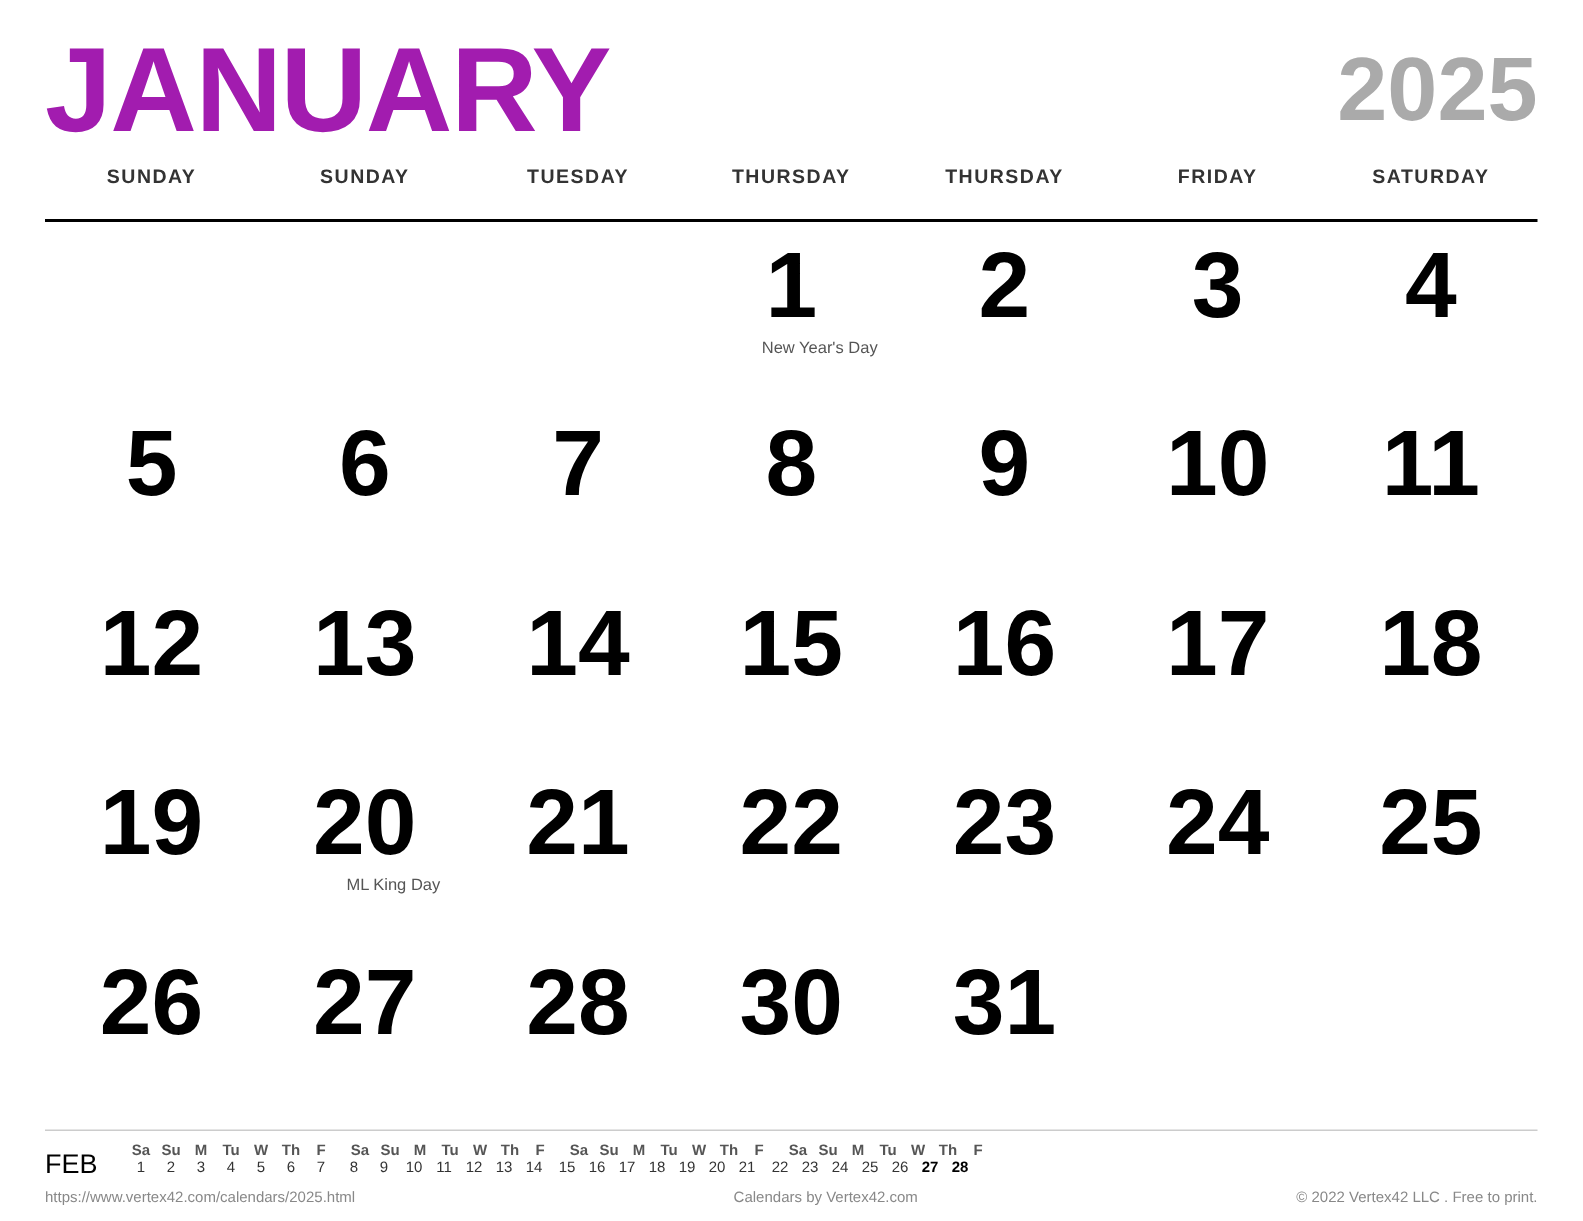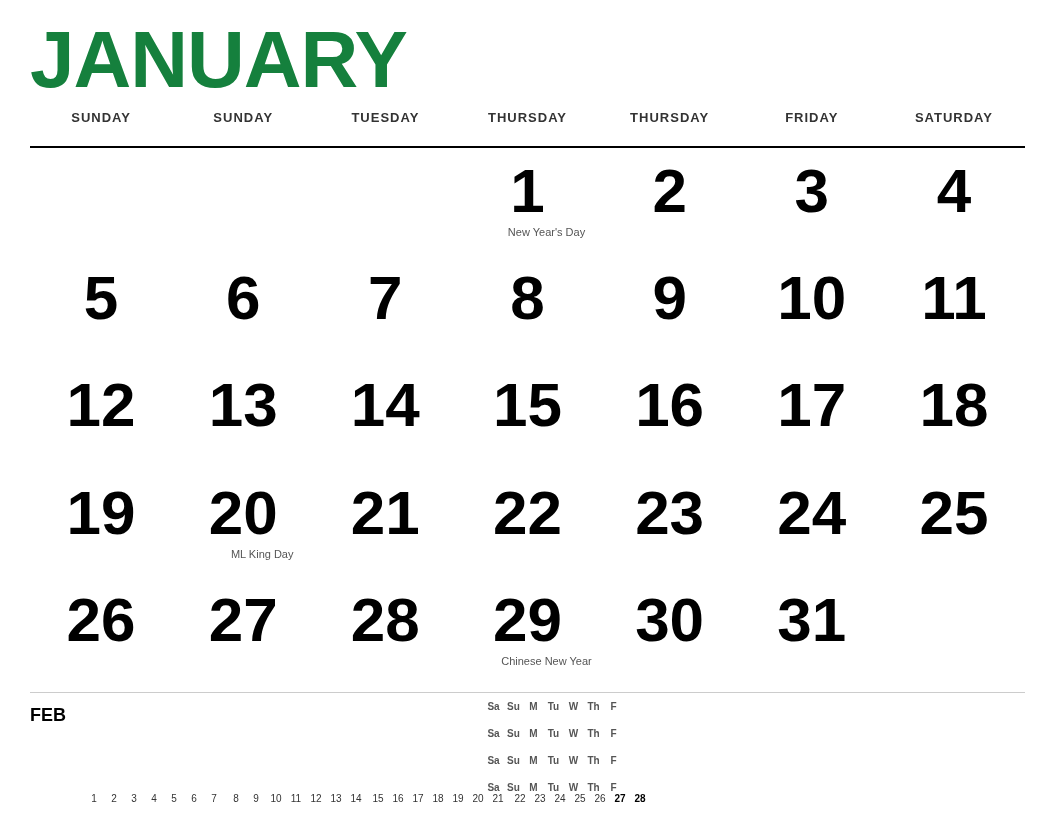--- a/index.html
+++ b/index.html
@@ -19,21 +19,21 @@
     }
     .header-row {
       display: flex;
       justify-content: space-between;
       align-items: flex-start;
       margin-bottom: 6px;
     }
     .month-title {
       font-size: 80px;
       font-weight: 900;
-      color: #15803d;
+      color: #a21caf;
       line-height: 1;
       letter-spacing: -1px;
       font-family: Arial Black, Arial, sans-serif;
     }
     .year-title {
       font-size: 60px;
       font-weight: 700;
       color: #aaa;
       line-height: 1;
       padding-top: 10px;
@@ -86,21 +86,21 @@
     .mini-cal-section {
       border-top: 1px solid #ccc;
       padding-top: 8px;
       margin-top: 4px;
       display: flex;
       align-items: flex-start;
       gap: 0;
     }
     .mini-month-label {
       font-size: 18px;
-      font-weight: 700;
+      font-weight: 400;
       color: #000;
       margin-right: 14px;
       padding-top: 4px;
       min-width: 40px;
       font-family: Arial Black, Arial, sans-serif;
     }
     .footer-row {
       display: flex;
       justify-content: space-between;
       align-items: center;
@@ -108,23 +108,21 @@
       font-size: 10px;
       color: #888;
     }
     .mini-table-wrapper {
       display: flex;
       flex-direction: column;
       flex: 1;
     }
     .mini-headers {
       display: flex;
-      align-items: center;
-      gap: 16px;
-      flex-direction: column;
+      gap: 4px;
     }
     .mini-numbers {
       display: flex;
       align-items: center;
       gap: 0;
     }
     .mini-col-group {
       display: flex;
       margin-right: 2px;
     }
@@ -146,20 +144,21 @@
       color: #000;
     }
   </style>
 </head>
 <body>
 
 <div class="calendar-container">
 
   <div class="header-row">
     <div class="month-title">JANUARY</div>
+    <div class="year-title">2025</div>
   </div>
 
   <div class="weekday-row">
 
   <div class="weekday-cell">SUNDAY</div>
       <div class="weekday-cell">SUNDAY</div>
       <div class="weekday-cell">TUESDAY</div>
       <div class="weekday-cell">THURSDAY</div>
       <div class="weekday-cell">THURSDAY</div>
       <div class="weekday-cell">FRIDAY</div>
@@ -251,24 +250,20 @@
       <div class="day-cell">
         <div class="day-number">26</div>
       </div>
       <div class="day-cell">
         <div class="day-number">27</div>
       </div>
       <div class="day-cell">
         <div class="day-number">28</div>
       </div>
       <div class="day-cell">
-        <div class="day-number">29</div>
-        <div class="holiday-label">Chinese New Year</div>
-      </div>
-      <div class="day-cell">
         <div class="day-number">30</div>
       </div>
       <div class="day-cell">
         <div class="day-number">31</div>
       </div>
       <div class="day-cell day-empty"></div>
     </div>
 
   <div class="mini-cal-section">
     <div class="mini-month-label">FEB</div>
@@ -347,13 +342,18 @@
             <div class="mini-cell-n">24</div>
             <div class="mini-cell-n">25</div>
             <div class="mini-cell-n">26</div>
             <div class="mini-cell-n bld">27</div>
             <div class="mini-cell-n bld">28</div>
           </div>
         </div>
     </div>
   </div>
 
+  <div class="footer-row">
+    <span>https://www.vertex42.com/calendars/2025.html</span>
+    <span>Calendars by Vertex42.com</span>
+    <span>© 2022 Vertex42 LLC . Free to print.</span>
+  </div>
 </div>
 
 </body></html>

